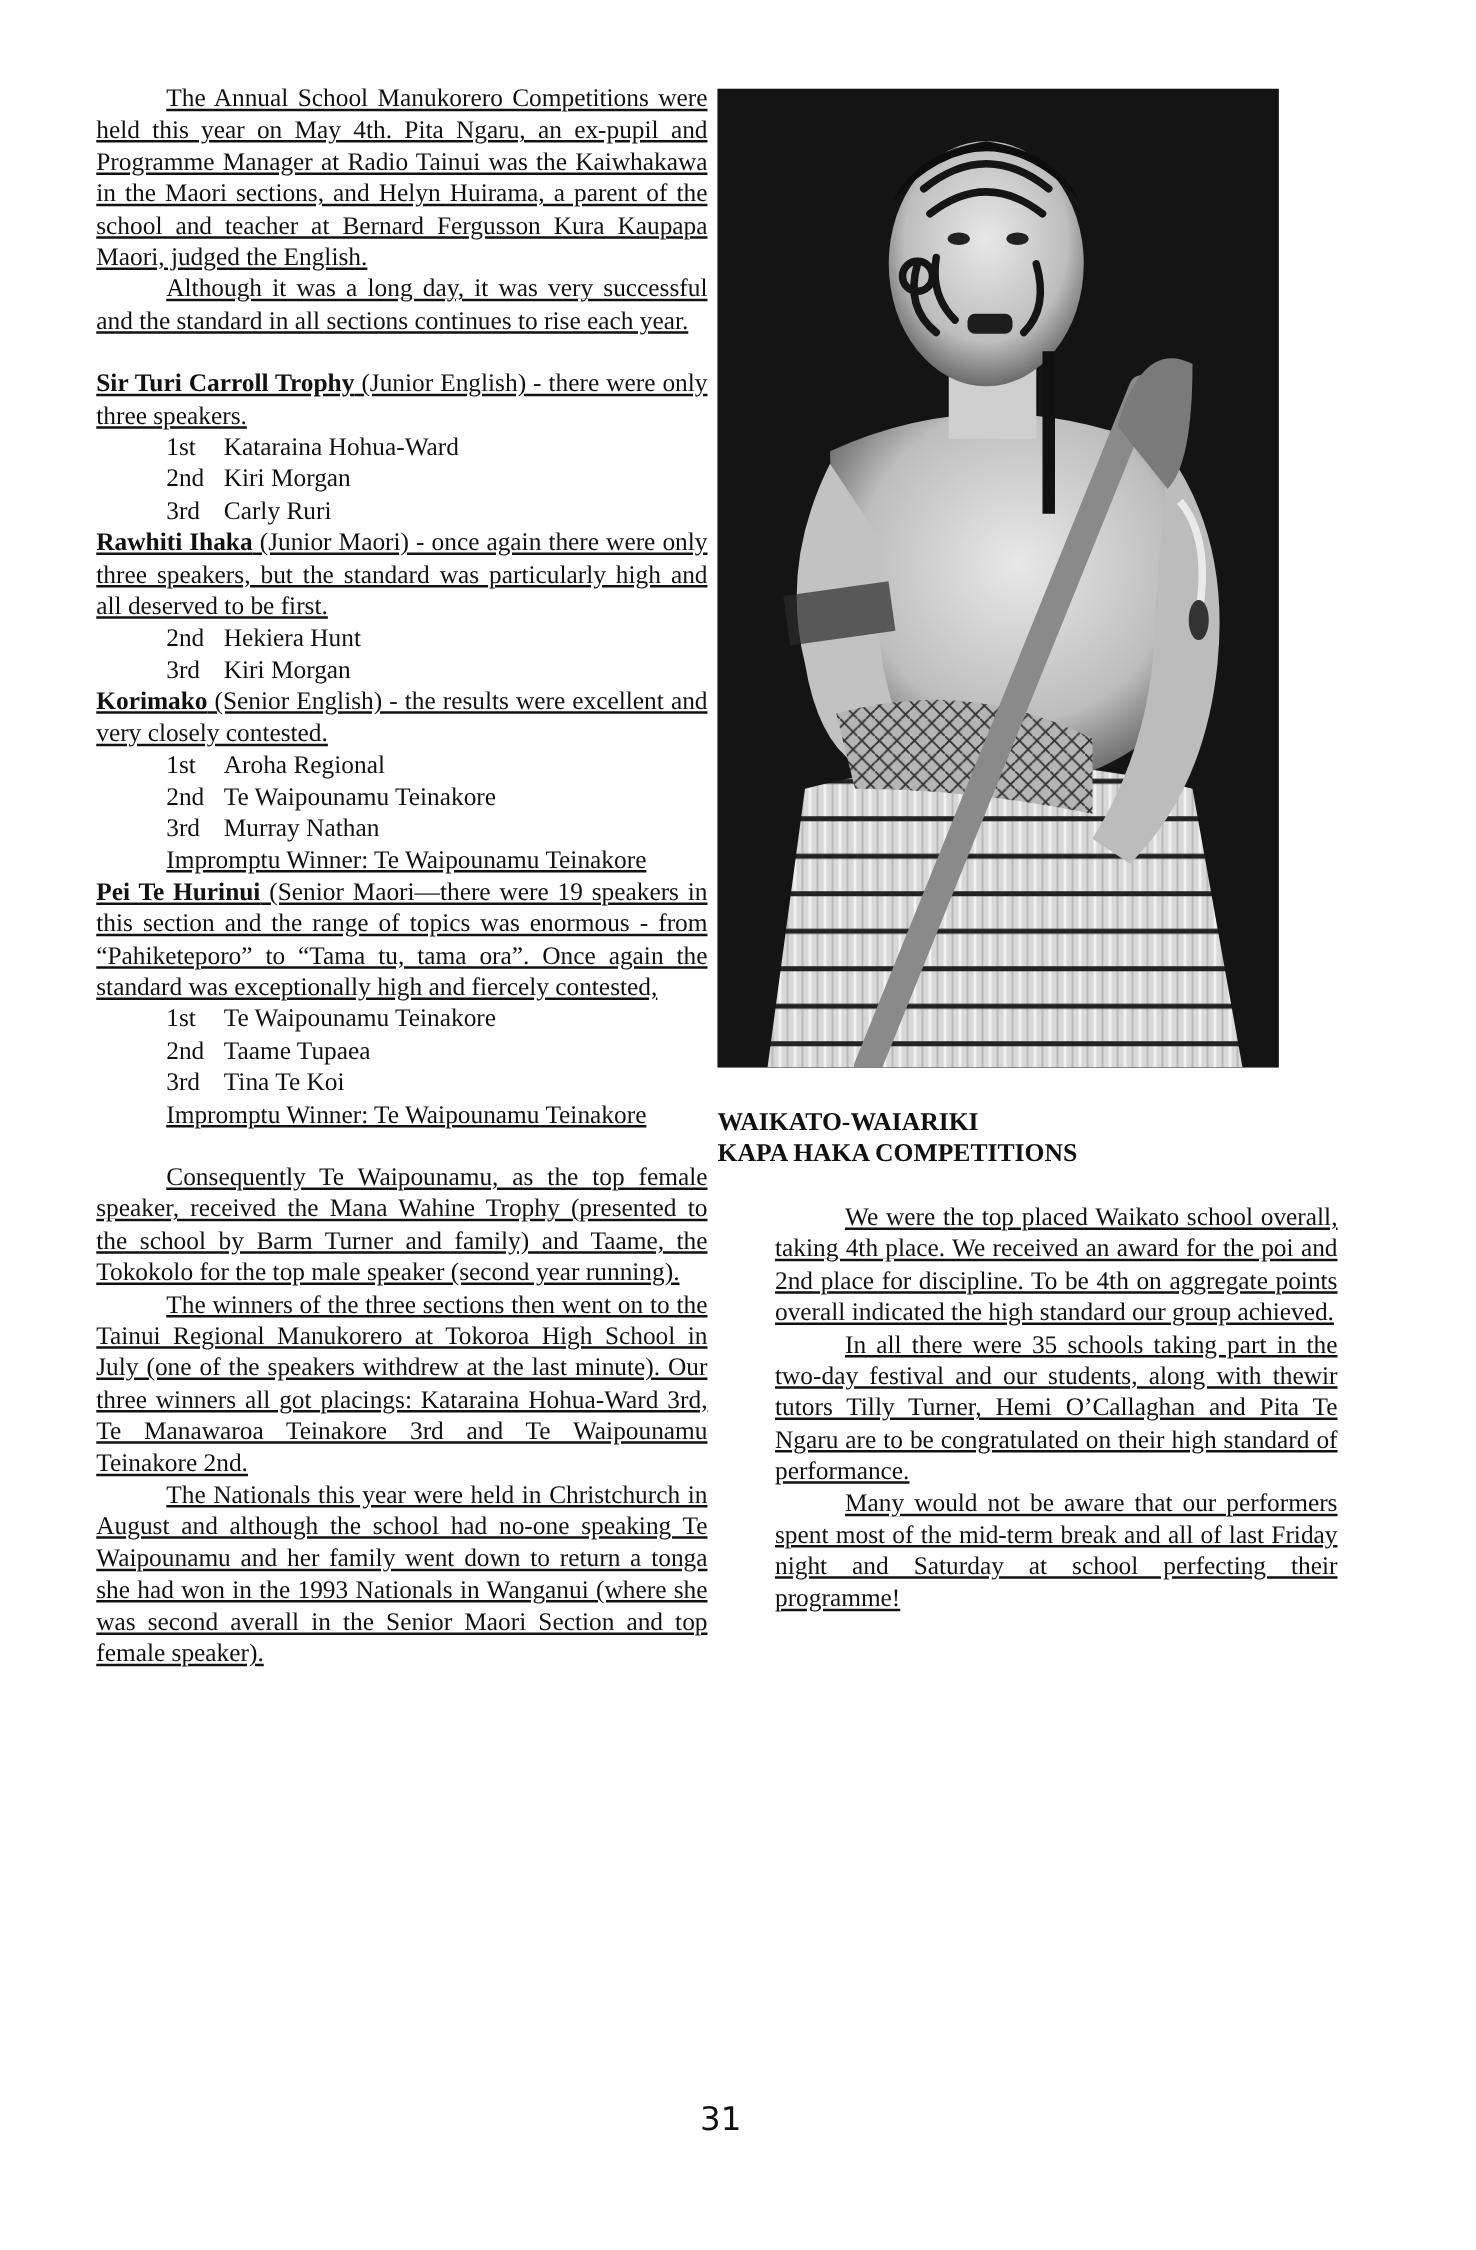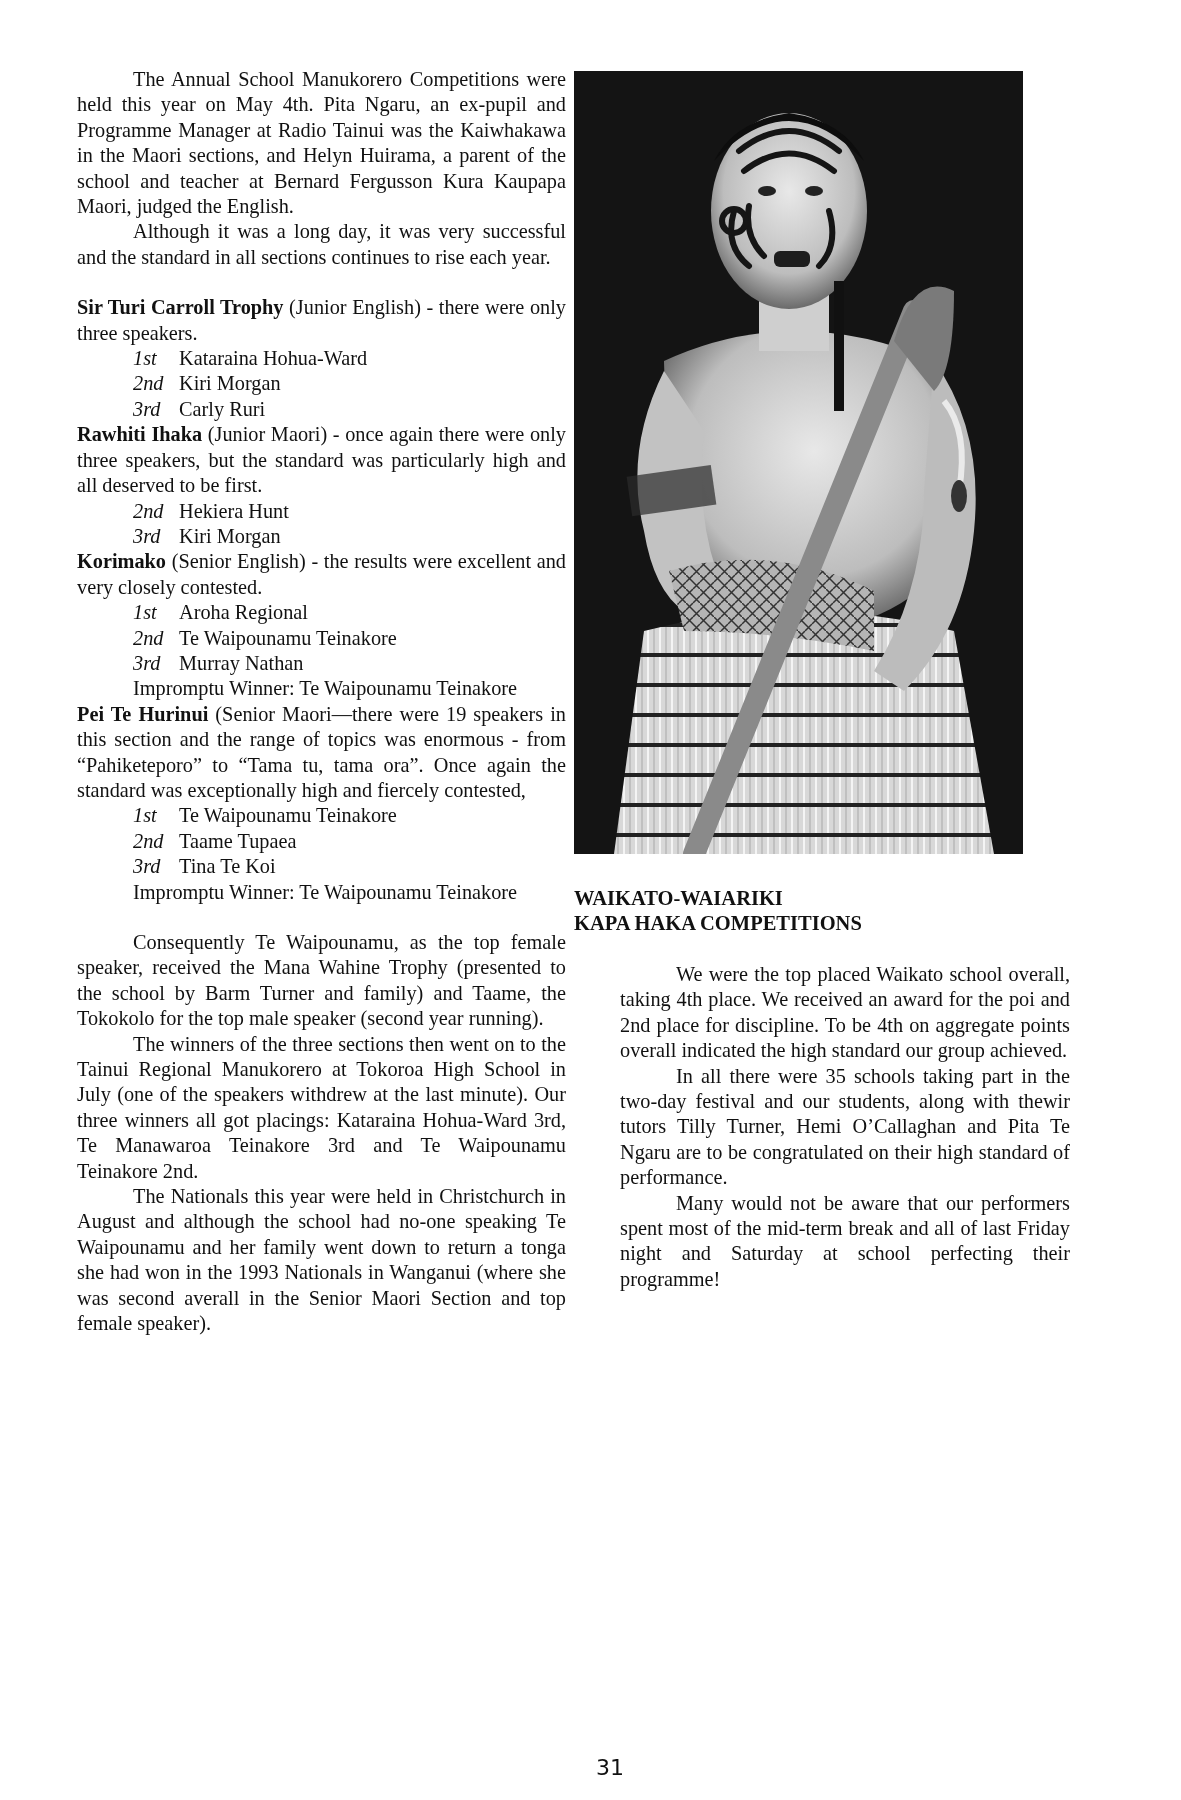--- a/index.html
+++ b/index.html
@@ -1,33 +1,33 @@
 <!DOCTYPE html>
 <html><head>
 <meta charset="utf-8">
 <style>
   html, body { margin: 0; padding: 0; background: #ffffff; }
   body { width: 1181px; height: 1800px; position: relative; overflow: hidden;
          font-family: "Liberation Serif", "DejaVu Serif", serif; color: #111111; }
   .col { position: absolute; font-size: 20.3px; line-height: 25.4px; text-align: justify; }
   .col-left { left: 77px; top: 67px; width: 489px; }
   .col-right { left: 620px; top: 962px; width: 450px; }
-  p { margin: 0; }
+  p { margin: 0; text-decoration: underline; }
   .indent { text-indent: 56px; }
   .gap { height: 25px; }
   b { font-weight: bold; margin-top: 36px; }
   .place { padding-left: 56px; text-align: left; white-space: pre; }
-  .place .pos { display: inline-block; width: 46px; font-style: italic; }
+  .place .pos { display: inline-block; width: 46px; }
   .impromptu { text-indent: 56px; text-align: justify; }
   .photo { position: absolute; left: 574px; top: 71px; width: 449px; height: 783px;
            background: #151515; overflow: hidden; }
   .heading { position: absolute; left: 574px; width: 449px; top: 886px; 
              font-weight: bold; font-size: 20.5px; line-height: 25px; }
-  .page-num { position: absolute; left: 560px; width: 64px; top: 1755px; text-align: right;
-              font-family: "DejaVu Sans", sans-serif; font-size: 22px; }
+  .page-num { position: absolute; left: 560px; width: 64px; top: 1681px; text-align: left;
+              font-family: "DejaVu Sans", sans-serif; font-size: 26px; }
 </style>
 </head>
 <body>
 
 <div class="col col-left">
   <p class="indent">The Annual School Manukorero Competitions were held this year on May 4th. Pita Ngaru, an ex-pupil and Programme Manager at Radio Tainui was the Kaiwhakawa in the Maori sections, and Helyn Huirama, a parent of the school and teacher at Bernard Fergusson Kura Kaupapa Maori, judged the English.</p>
   <p class="indent">Although it was a long day, it was very successful and the standard in all sections continues to rise each year.</p>
   <div class="gap"></div>
 
   <p><b>Sir Turi Carroll Trophy</b><span> (Junior English) - there were only three speakers.</span></p>

